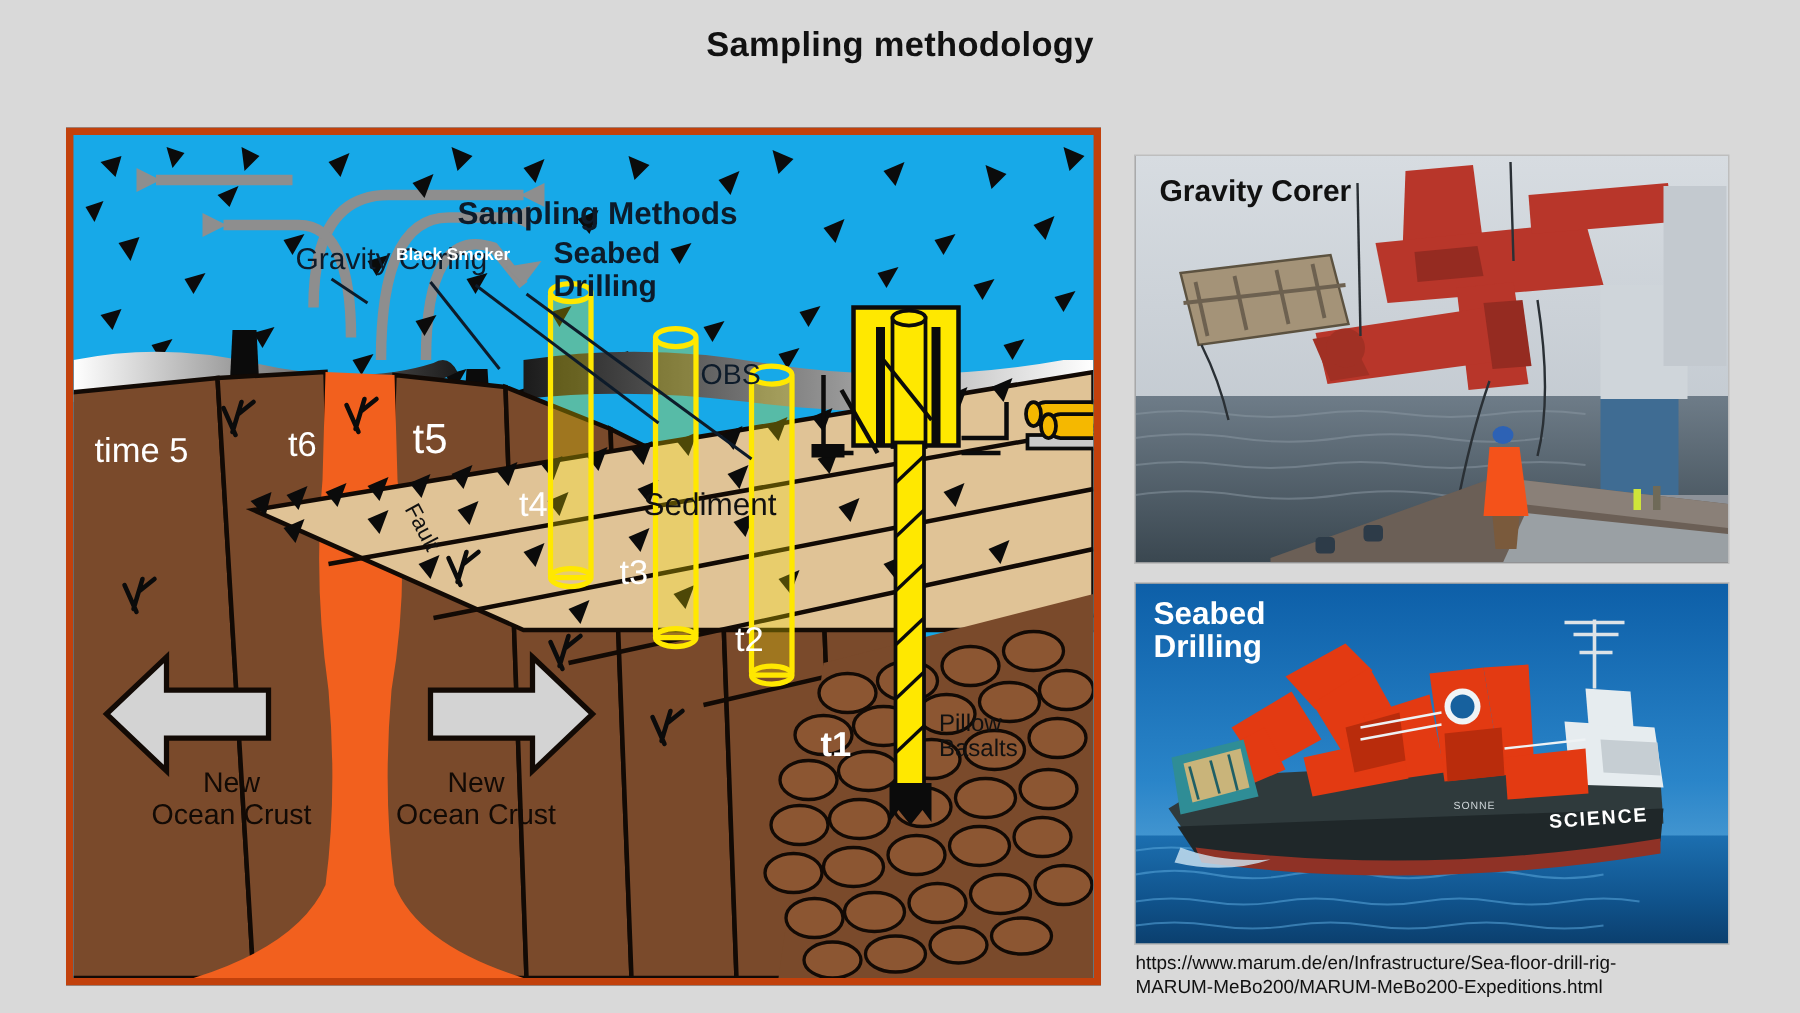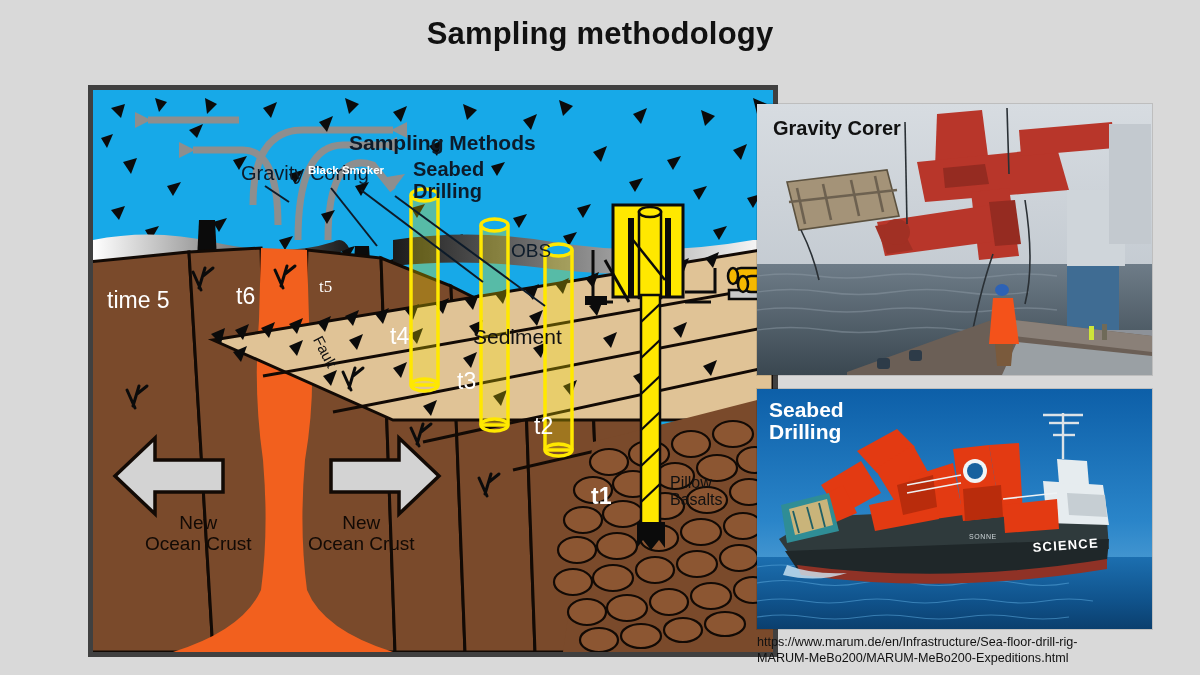--- a/index.html
+++ b/index.html
@@ -6,46 +6,45 @@
   body {
     width: 1200px; height: 675px;
     background: #d9d9d9;
     font-family: "Liberation Sans", sans-serif;
     overflow: hidden;
     position: relative;
   }
   #page-title {
     position: absolute; top: 16px; left: 0; width: 1200px;
     text-align: center;
-    font-size: 31px; font-weight: bold; color: #111;
+    font-size: 23px; font-weight: bold; color: #111;
     letter-spacing: .2px;
   }
 
   
   #diagram {
     position: absolute; left: 44px; top: 85px;
     width: 690px; height: 572px;
-    border: 5px solid #404040;
+    border: 5px solid #c2410c;
     background: #17a9e8;
     overflow: hidden;
-    margin-left: 44px;
   }
   .svgfill { position: absolute; inset: 0; width: 100%; height: 100%; }
 
   .dlabel { position: absolute; white-space: pre; pointer-events: none; }
 
   #lbl-sampling-methods { left: 256px; top: 41px; font-size: 21px; font-weight: bold; color: #0d1b2a; }
   #lbl-gravity-coring   { left: 148px; top: 72px; font-size: 20px; color: #0d1b2a; }
   #lbl-seabed-drilling  { left: 320px; top: 69px; font-size: 20px; font-weight: bold; color: #0d1b2a; line-height: 1.08; }
   #lbl-obs              { left: 418px; top: 150px; font-size: 19px; color: #0d1b2a; }
   #lbl-black-smoker     { left: 215px; top: 74px; font-size: 11.5px; font-weight: bold; color: #fff; }
   #lbl-sediment         { left: 380px; top: 235px; font-size: 21px; color: #111; }
   #lbl-time5            { left: 14px; top: 197px; font-size: 23px; color: #fff; }
   #lbl-t6               { left: 143px; top: 193px; font-size: 23px; color: #fff; }
-  #lbl-t5               { left: 226px; top: 187px; font-size: 17px; color: #fff; font-family: Liberation Serif, serif; }
+  #lbl-t5               { left: 226px; top: 187px; font-size: 28px; color: #fff; }
   #lbl-t4               { left: 297px; top: 233px; font-size: 23px; color: #fff; }
   #lbl-t3               { left: 364px; top: 278px; font-size: 23px; color: #fff; }
   #lbl-t2               { left: 441px; top: 323px; font-size: 23px; color: #fff; }
   #lbl-t1               { left: 498px; top: 393px; font-size: 23px; color: #fff; font-weight: bold; }
   #lbl-fault            { left: 232px; top: 243px; font-size: 15px; color: #111;
                           transform: rotate(62deg); transform-origin: left top; }
   #lbl-pillow           { left: 577px; top: 385px; font-size: 16px; color: #111; line-height: 1.06; }
   #lbl-newcrust-l       { left: 52px; top: 423px; font-size: 19px; color: #120a05; text-align: center; line-height: 1.1; }
   #lbl-newcrust-r       { left: 215px; top: 423px; font-size: 19px; color: #120a05; text-align: center; line-height: 1.1; }
   #lbl-melts            { left: 108px; top: 494px; width: 190px; font-size: 20px; font-style: italic;

